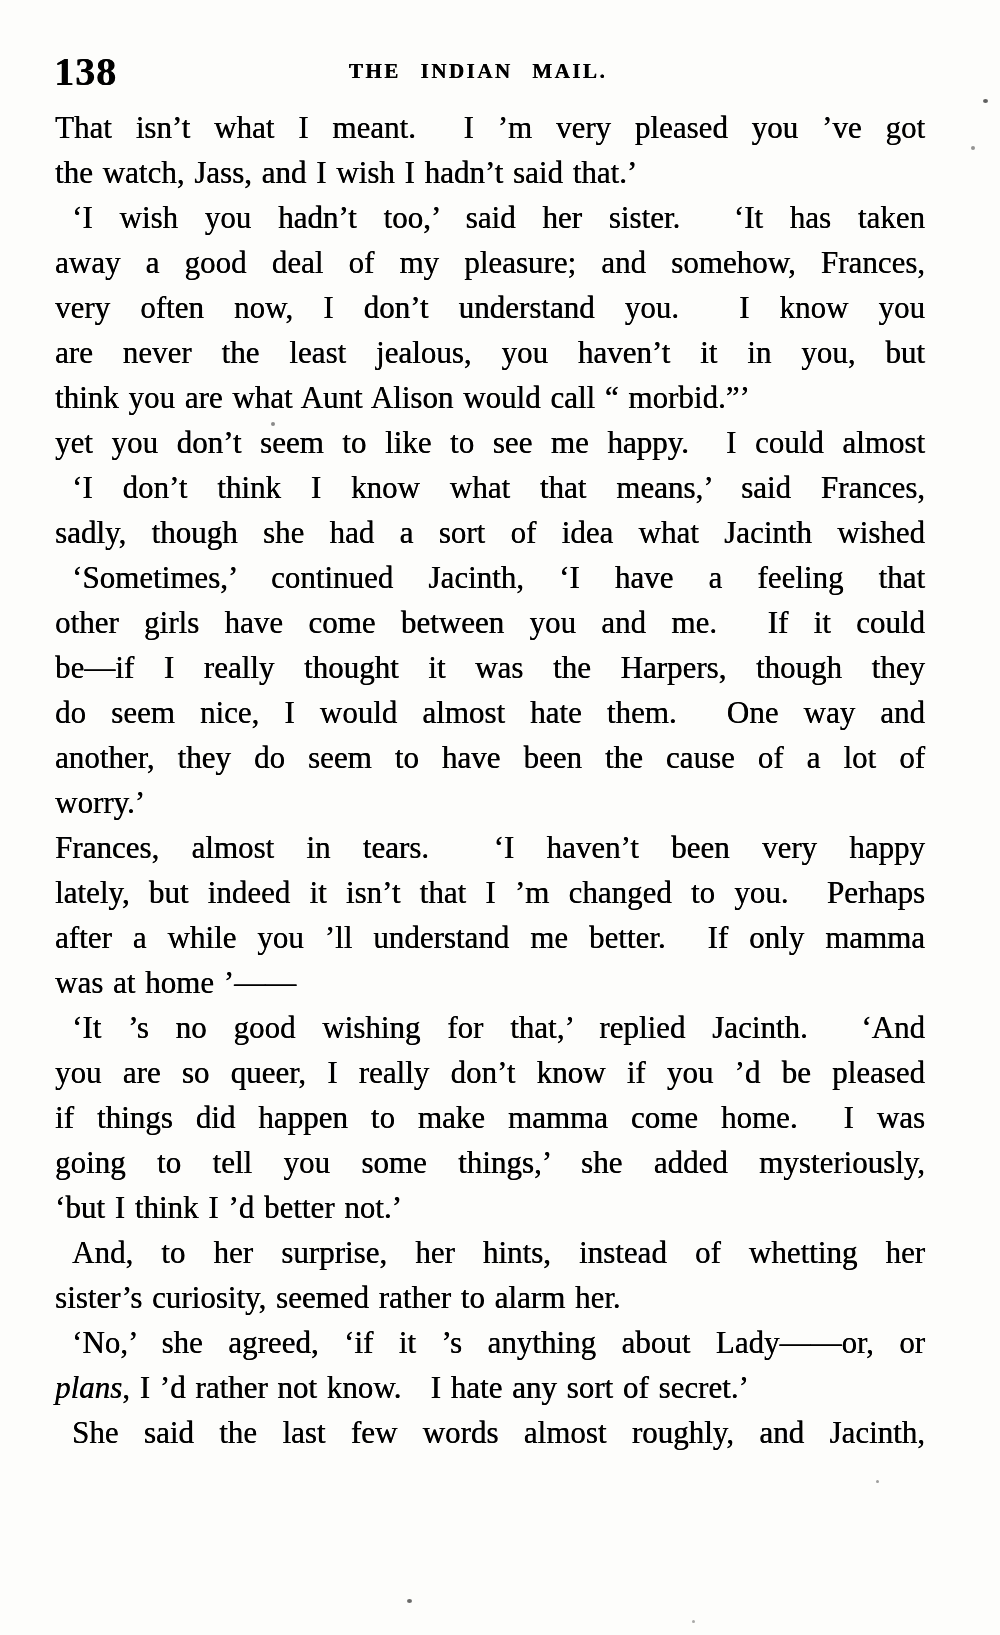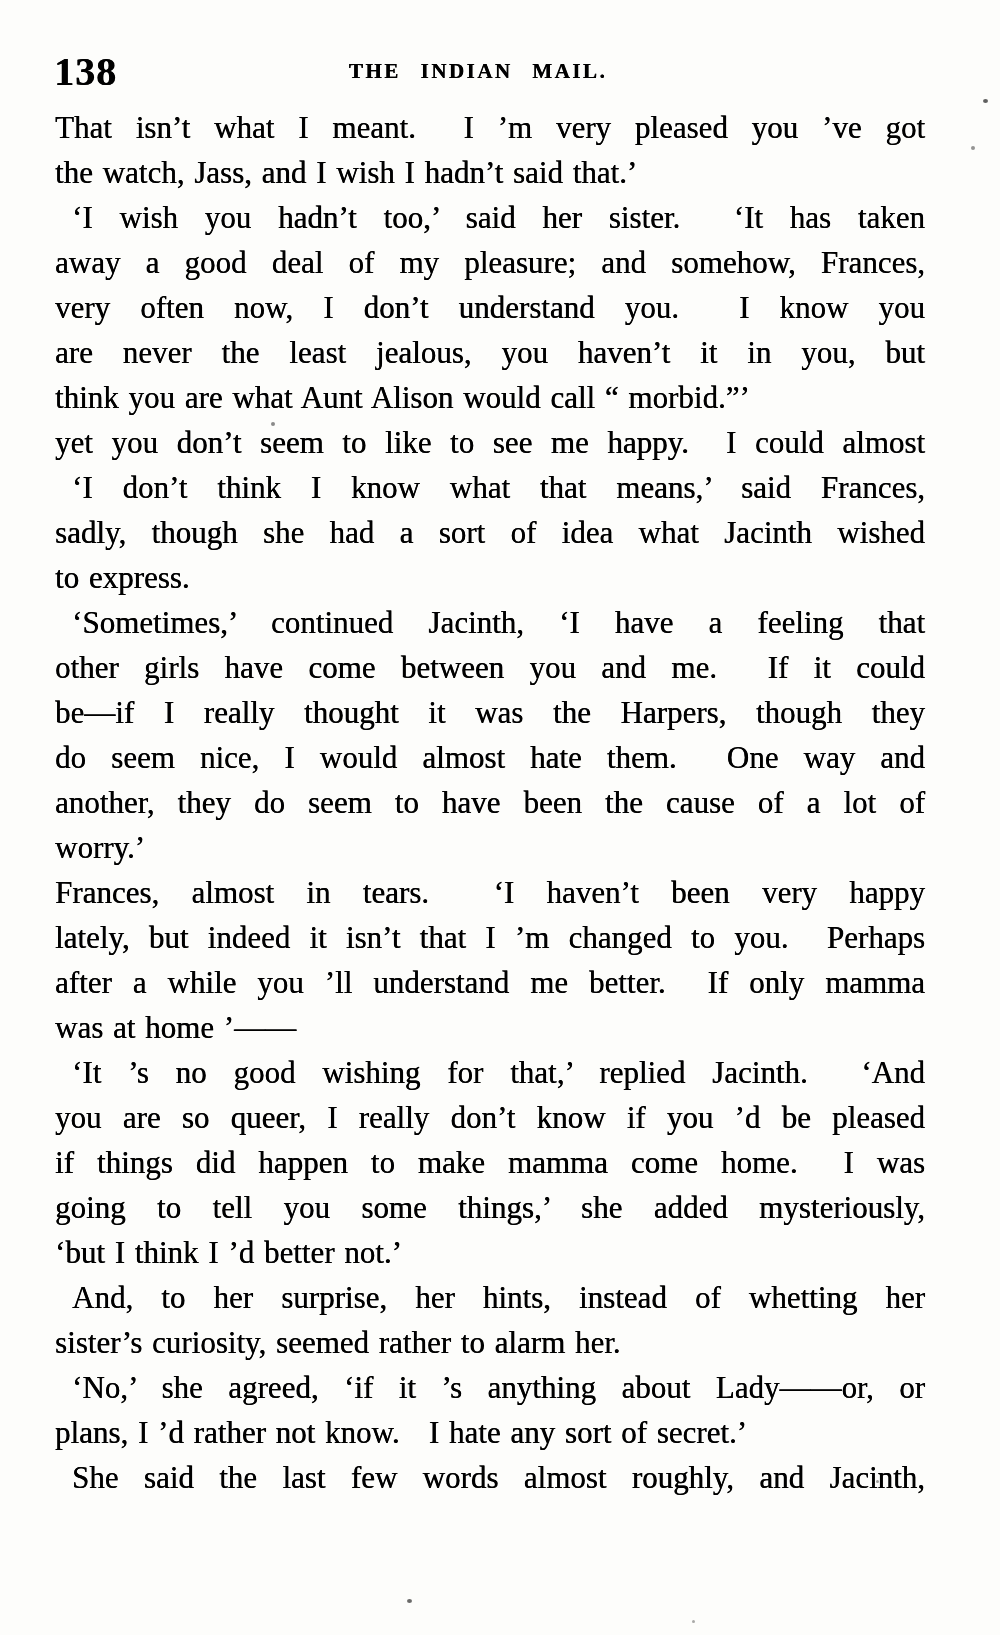--- a/index.html
+++ b/index.html
@@ -54,20 +54,21 @@
     white-space: pre-wrap;
   }
   .line.fill {
     text-align: justify;
     text-align-last: justify;
   }
   .line.indent {
     text-indent: 17px;
   }
   .it {
+    font-style: italic;
     margin-top: 40px;
   }
   .speck {
     position: absolute;
     background: #2b2b2b;
     border-radius: 50%;
   }
 </style>
 </head>
 <body>
@@ -79,21 +80,20 @@
       <div class="line fill"><span>That isn’t what I meant.  I ’m very pleased you ’ve got</span></div>
       <div class="line"><span>the watch, Jass, and I wish I hadn’t said that.’</span></div>
       <div class="line indent fill"><span>‘I wish you hadn’t too,’ said her sister.  ‘It has taken</span></div>
       <div class="line fill"><span>away a good deal of my pleasure; and somehow, Frances,</span></div>
       <div class="line fill"><span>very often now, I don’t understand you.  I know you</span></div>
       <div class="line fill"><span>are never the least jealous, you haven’t it in you, but</span></div>
       <div class="line"><span>think you are what Aunt Alison would call “ morbid.”’</span></div>
       <div class="line fill"><span>yet you don’t seem to like to see me happy.  I could almost</span></div>
       <div class="line indent fill"><span>‘I don’t think I know what that means,’ said Frances,</span></div>
       <div class="line fill"><span>sadly, though she had a sort of idea what Jacinth wished</span></div>
-      <div class="line"><span>to express.</span></div>
       <div class="line indent fill"><span>‘Sometimes,’ continued Jacinth, ‘I have a feeling that</span></div>
       <div class="line fill"><span>other girls have come between you and me.  If it could</span></div>
       <div class="line fill"><span>be—if I really thought it was the Harpers, though they</span></div>
       <div class="line fill"><span>do seem nice, I would almost hate them.  One way and</span></div>
       <div class="line fill"><span>another, they do seem to have been the cause of a lot of</span></div>
       <div class="line"><span>worry.’</span></div>
       <div class="line fill"><span>Frances, almost in tears.  ‘I haven’t been very happy</span></div>
       <div class="line fill"><span>lately, but indeed it isn’t that I ’m changed to you.  Perhaps</span></div>
       <div class="line fill"><span>after a while you ’ll understand me better.  If only mamma</span></div>
       <div class="line"><span>was at home ’——</span></div>

